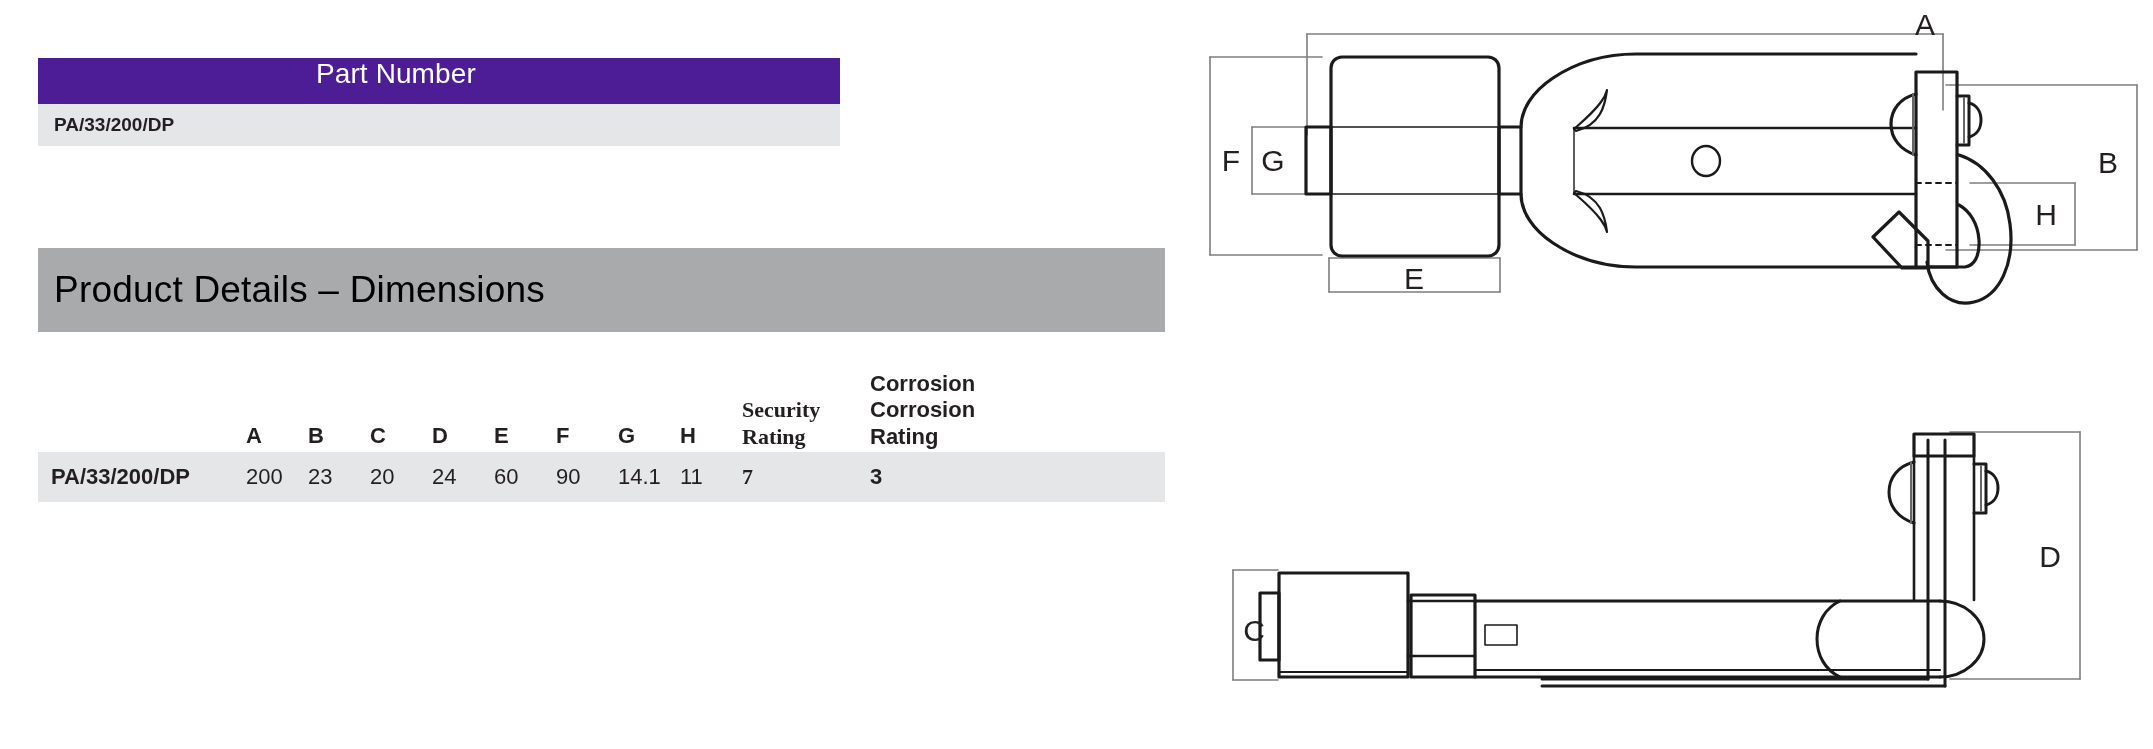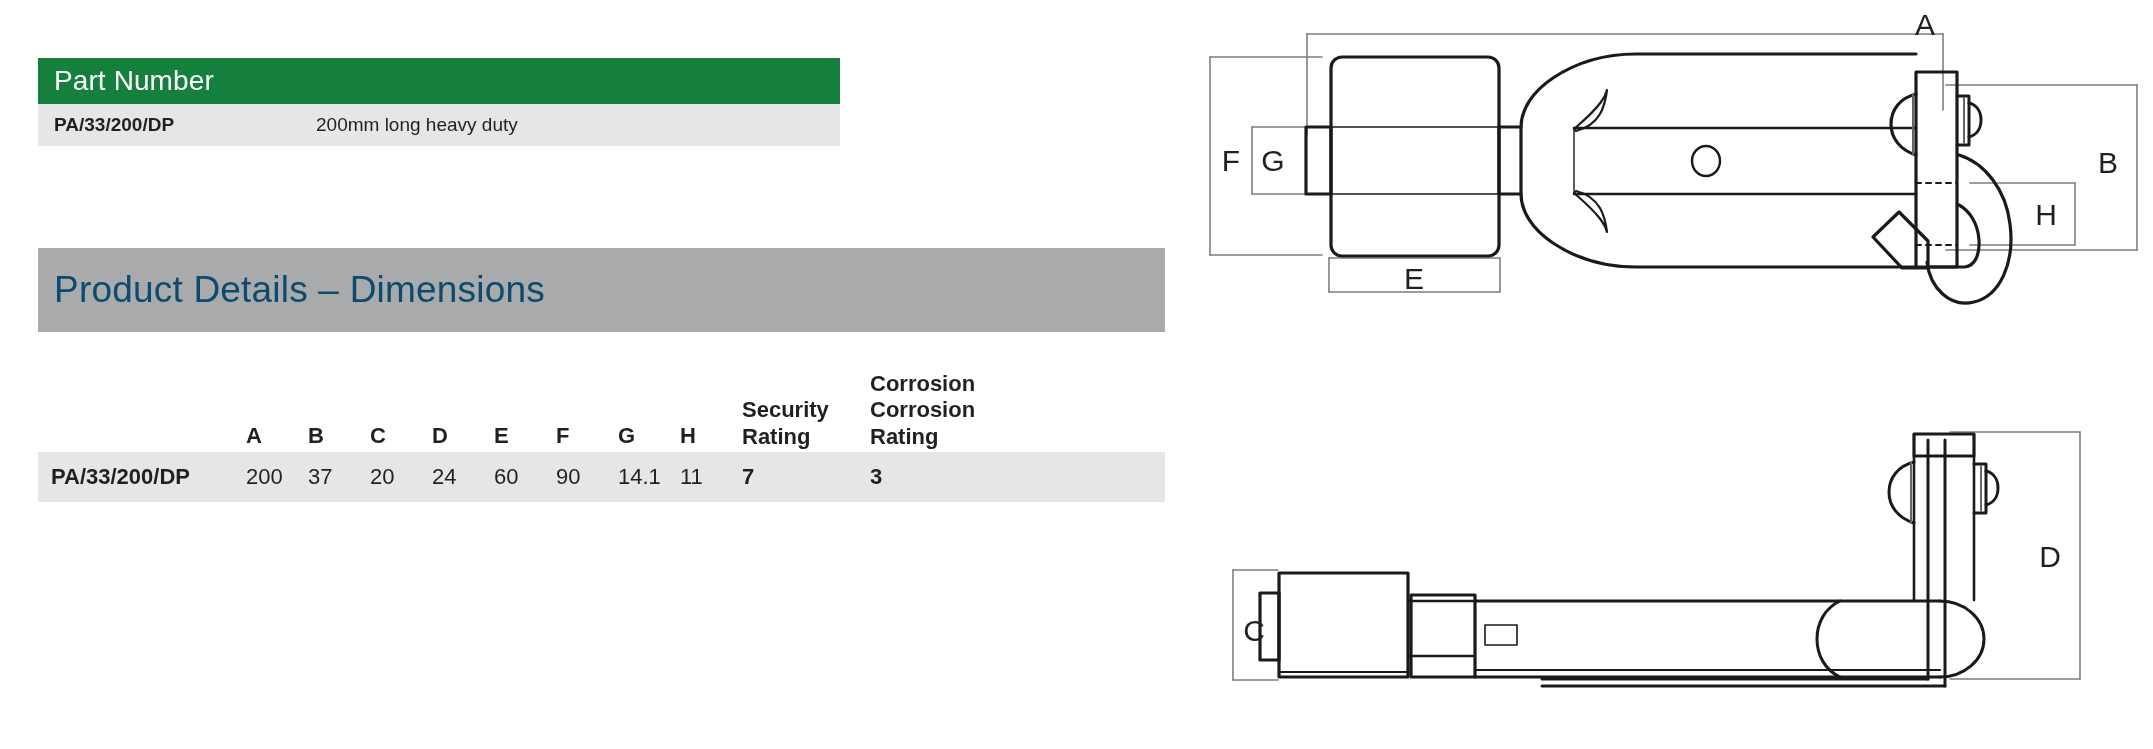--- a/index.html
+++ b/index.html
@@ -24,24 +24,25 @@
 
   
   #part-table {
     position: absolute;
     left: 38px; top: 58px;
     width: 802px;
   }
   #part-table-header {
     position: relative;
     height: 46px;
-    background: #15803d;
+    background: #4c1d95;
     display: flex;
     align-items: center;
     color: #ffffff;
+    flex-direction: column;
   }
   #part-table-header .cell {
     font-size: 28px;
     font-weight: 400;
     letter-spacing: .1px;
   }
   #part-table-header .cell.c1 { width: 278px; padding-left: 16px; }
   #part-table-header .cell.c2 { flex: 1; }
 
   #part-table-row {
@@ -60,21 +61,21 @@
   #details-band {
     position: absolute;
     left: 38px; top: 248px;
     width: 1127px; height: 84px;
     background: #a9aaac;
     display: flex;
     align-items: center;
     padding-left: 16px;
   }
   #details-band-title {
-    color: #0c4a6e;
+    color: #000000;
     font-size: 37px;
     font-weight: 400;
     letter-spacing: .2px;
   }
 
   
   #dim-table {
     position: absolute;
     left: 38px; top: 352px;
     width: 1127px;
@@ -87,21 +88,21 @@
   }
   #dim-data-row {
     display: flex;
     align-items: center;
     height: 50px;
     background: #e5e6e8;
   }
   .dcol { flex: 0 0 auto; }
   .dcol.part   { width: 208px; padding-left: 13px; }
   .dcol.letter { width: 62px; text-align: left; }
-  .dcol.sec    { width: 128px; }
+  .dcol.sec    { width: 128px; font-family: Liberation Serif, serif; }
   .dcol.cor    { width: 210px; }
 
   #dim-head-row .dcol {
     font-size: 22px;
     font-weight: bold;
     line-height: 1.20;
     padding-bottom: 2px;
     color: #231f20;
     margin-top: 6px;
   }
@@ -126,21 +127,20 @@
 <body>
 
 <div id="left-panel">
 
   <div id="part-table">
     <div id="part-table-header">
       <div class="cell c1">Part Number</div>
     </div>
     <div id="part-table-row">
       <div class="cell c1">PA/33/200/DP</div>
-      <div class="cell c2">200mm long heavy duty</div>
     </div>
   </div>
 
   <div id="details-band">
     <span id="details-band-title">Product Details – Dimensions</span>
   </div>
 
   <div id="dim-table">
 
     <div id="dim-head-row">
@@ -160,21 +160,21 @@
       <div class="dcol cor">
         <div>Corrosion</div>
         <div>Corrosion</div>
         <div>Rating</div>
       </div>
     </div>
 
     <div id="dim-data-row">
       <div class="dcol part">PA/33/200/DP</div>
       <div class="dcol letter">200</div>
-      <div class="dcol letter">37</div>
+      <div class="dcol letter">23</div>
       <div class="dcol letter">20</div>
       <div class="dcol letter">24</div>
       <div class="dcol letter">60</div>
       <div class="dcol letter">90</div>
       <div class="dcol letter">14.1</div>
       <div class="dcol letter">11</div>
       <div class="dcol sec">7</div>
       <div class="dcol cor">3</div>
     </div>
 

